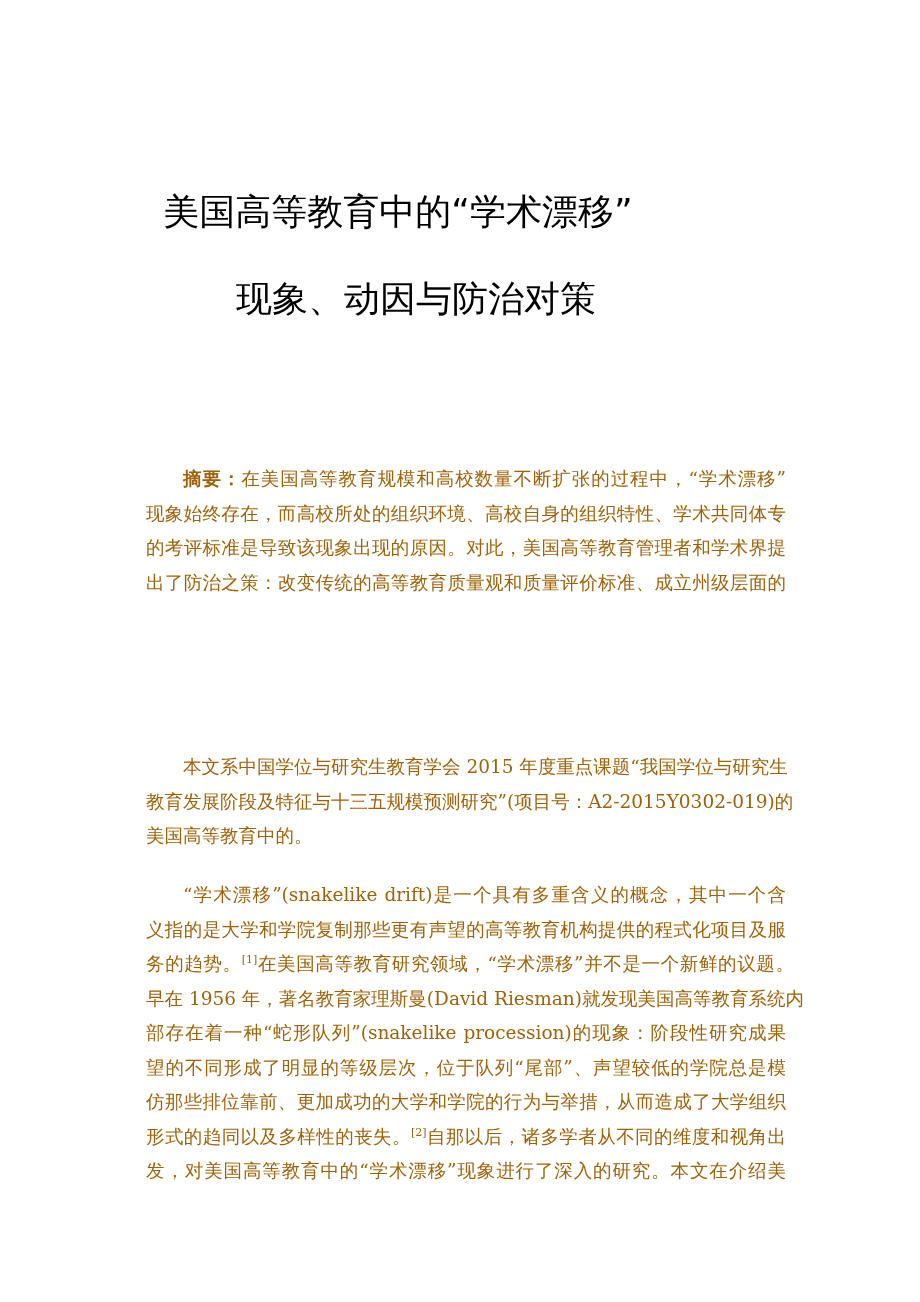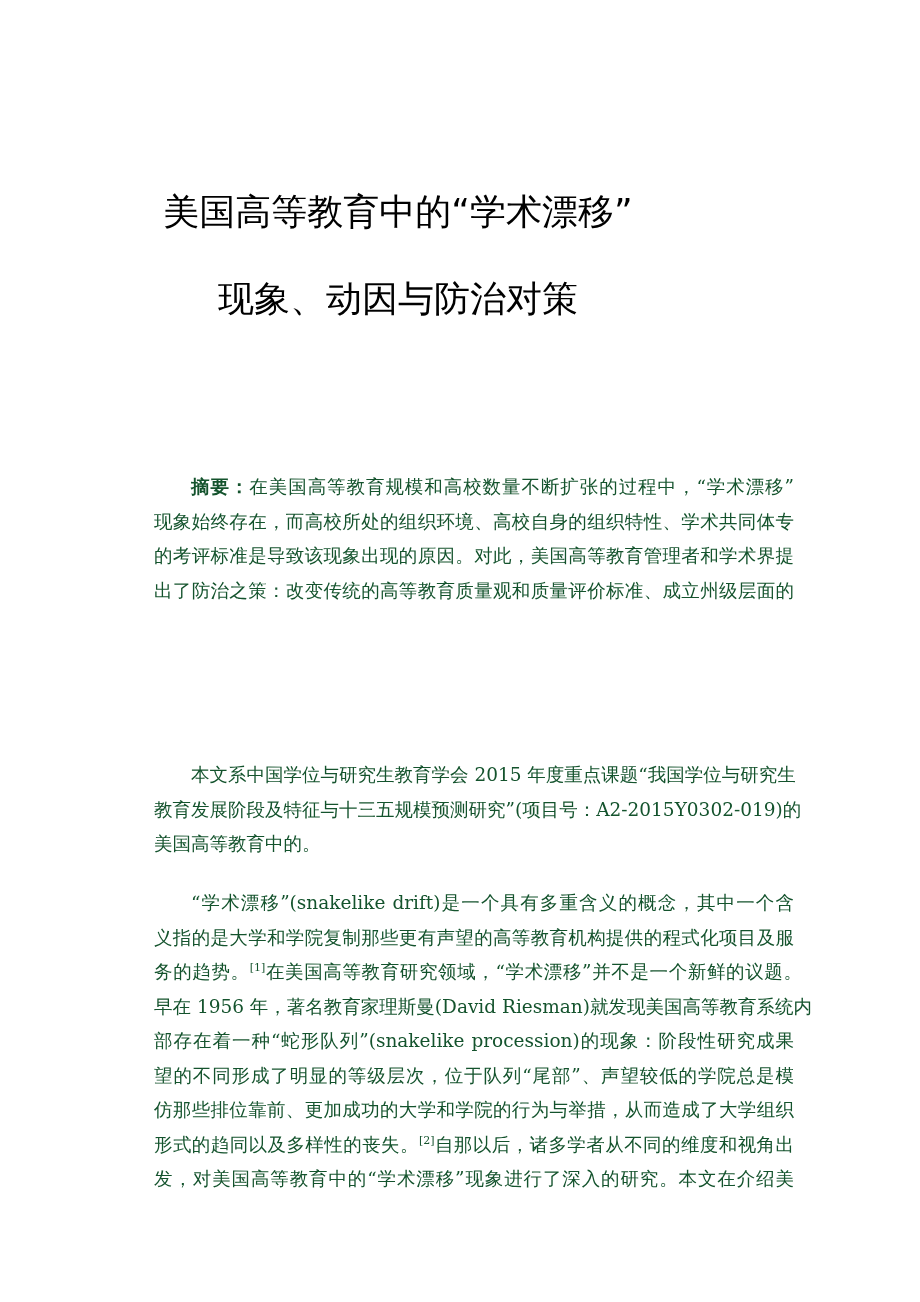--- a/index.html
+++ b/index.html
@@ -28,32 +28,32 @@
       text-align: center;
       font-family: "DejaVu Sans", "Liberation Sans", sans-serif;
       font-size: 36px;
       font-weight: normal;
       letter-spacing: 0px;
       color: #000;
       margin: 0;
       white-space: nowrap;
     }
     .title.line1 { top: 188px; }
-    .title.line2 { top: 275px; }
+    .title.line2 { top: 275px; padding-left: 18px; }
 
     .body-block {
       position: absolute;
       left: 138px;
       width: 640px;
       font-size: 18.5px;
       line-height: 34.5px;
       text-align: justify;
       text-justify: inter-ideograph;
-      color: #14532d;
-      margin: 16px;
+      color: #a16207;
+      margin: 8px;
     }
     .bold-label {
       font-family: "DejaVu Sans", "Liberation Sans", sans-serif;
       font-weight: bold;
     }
     .line {
       display: block;
       white-space: nowrap;
       text-align-last: justify;
     }

